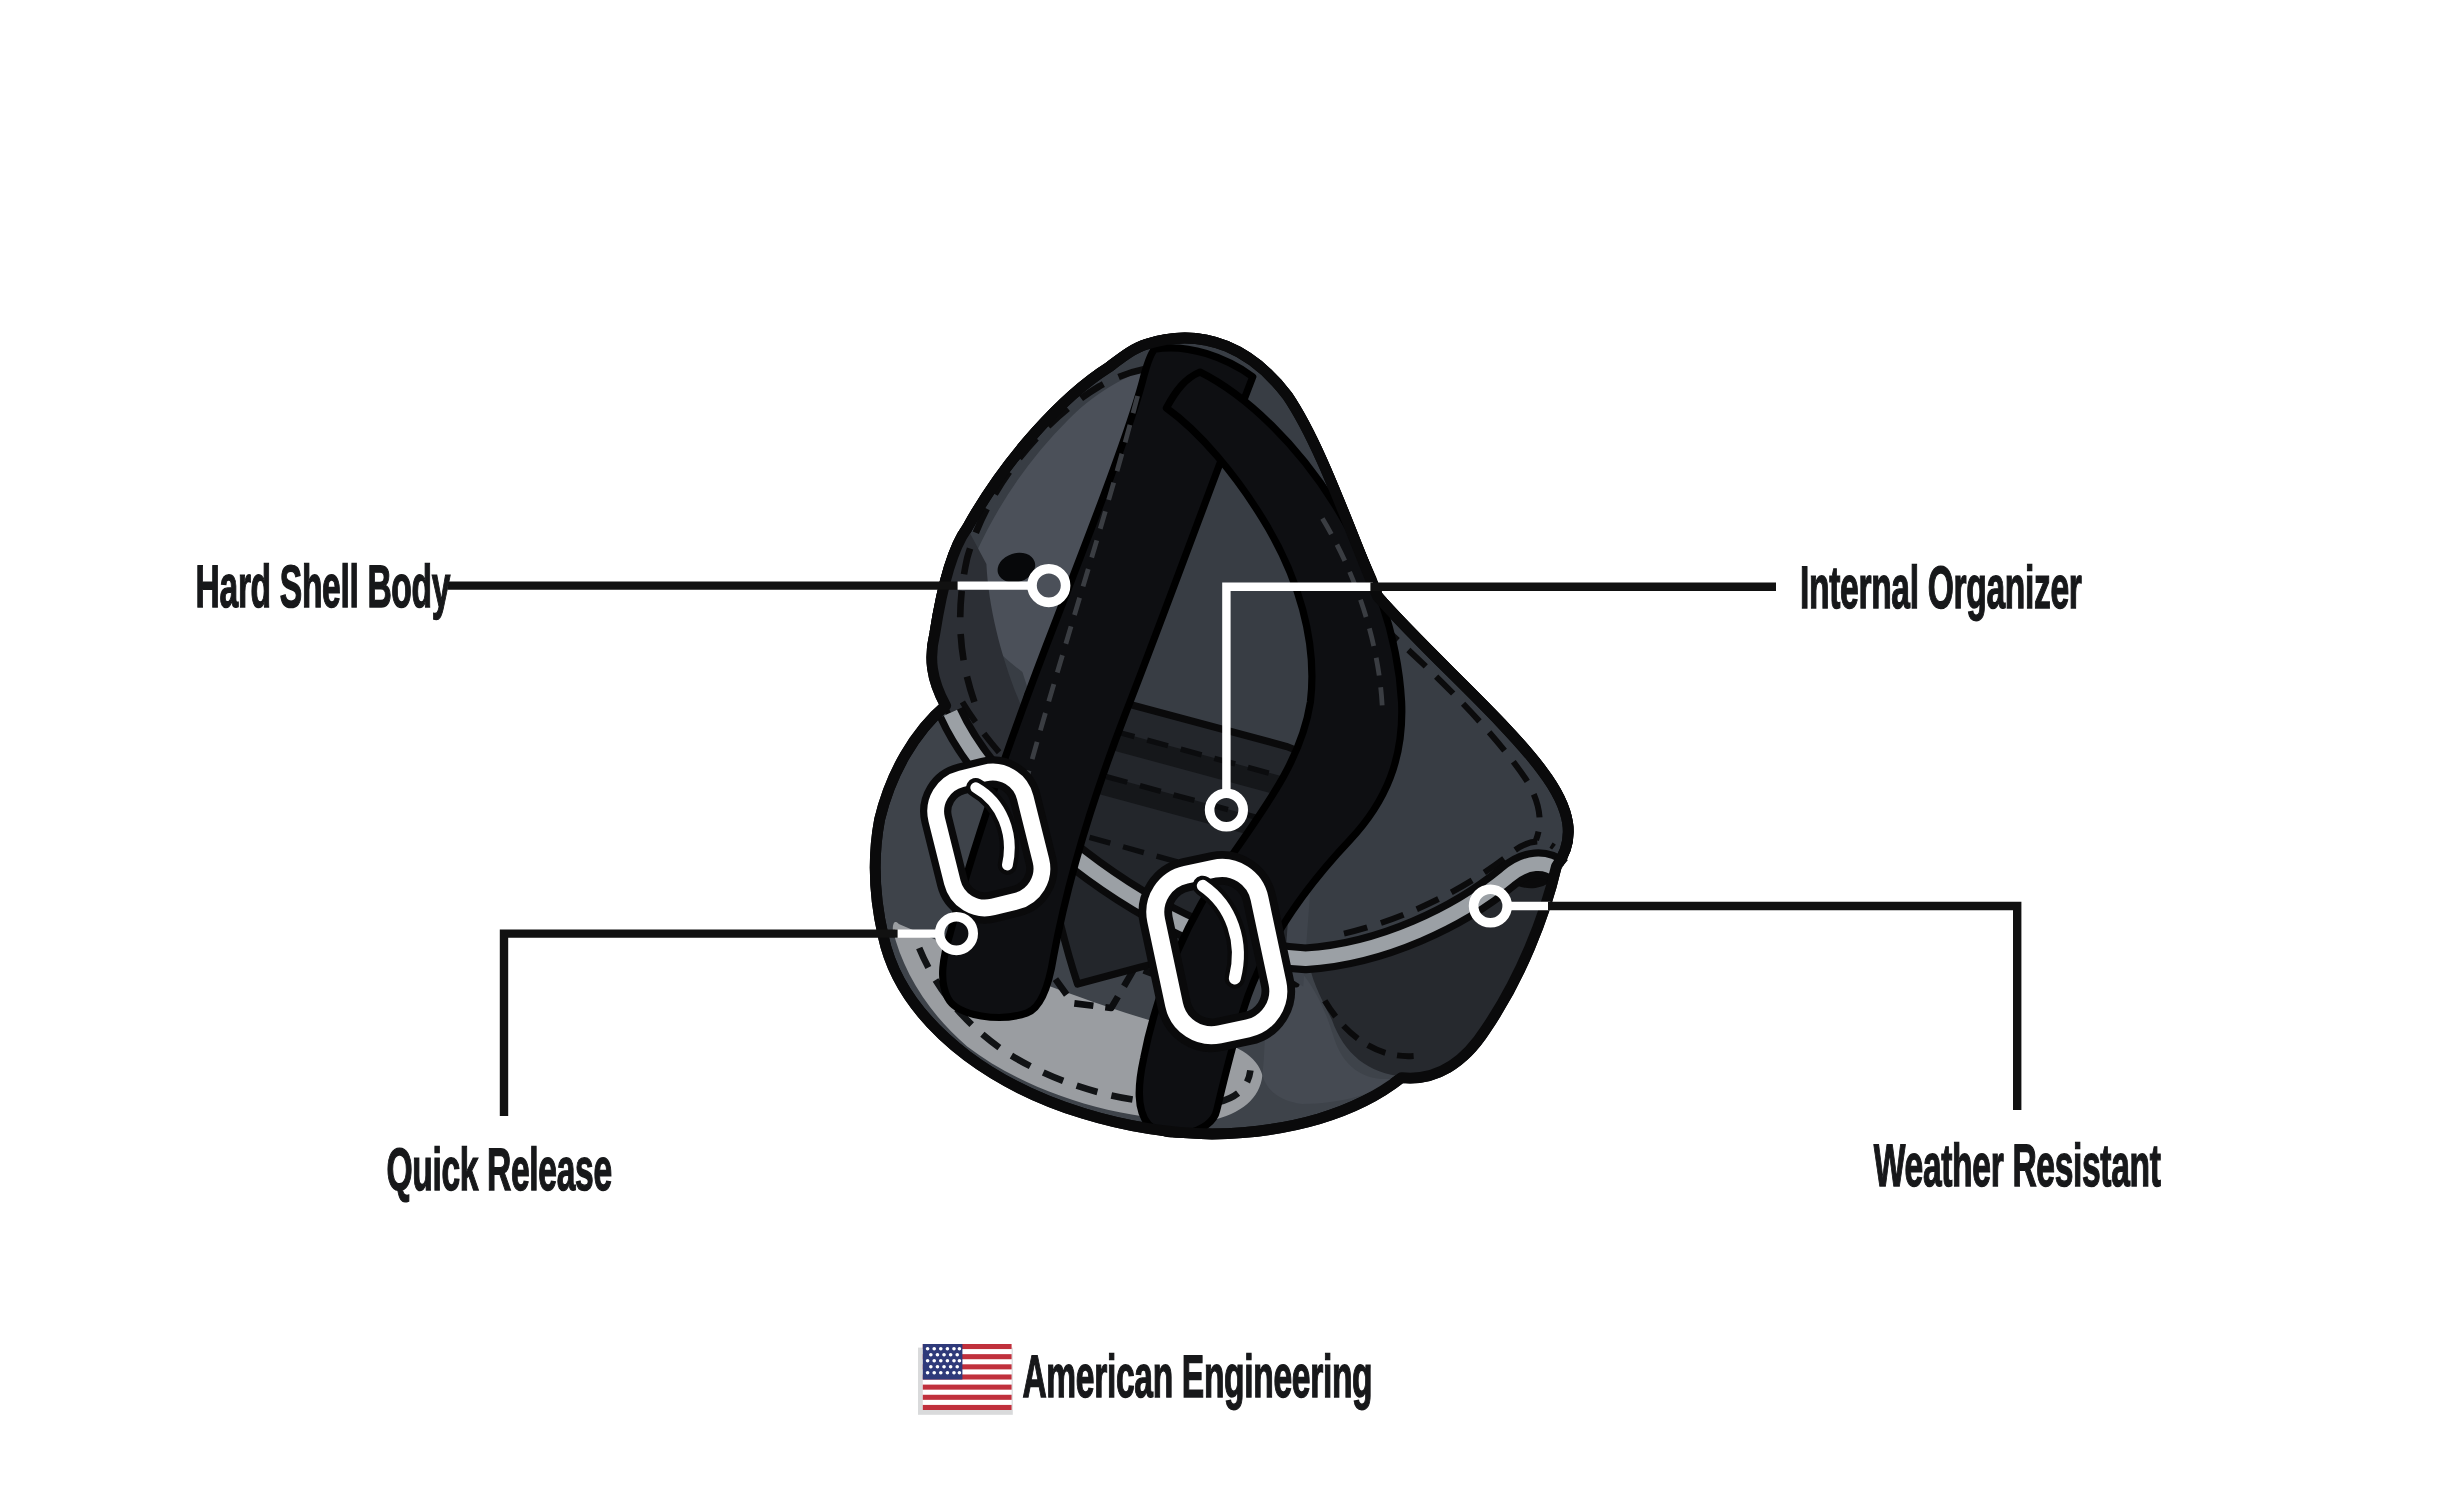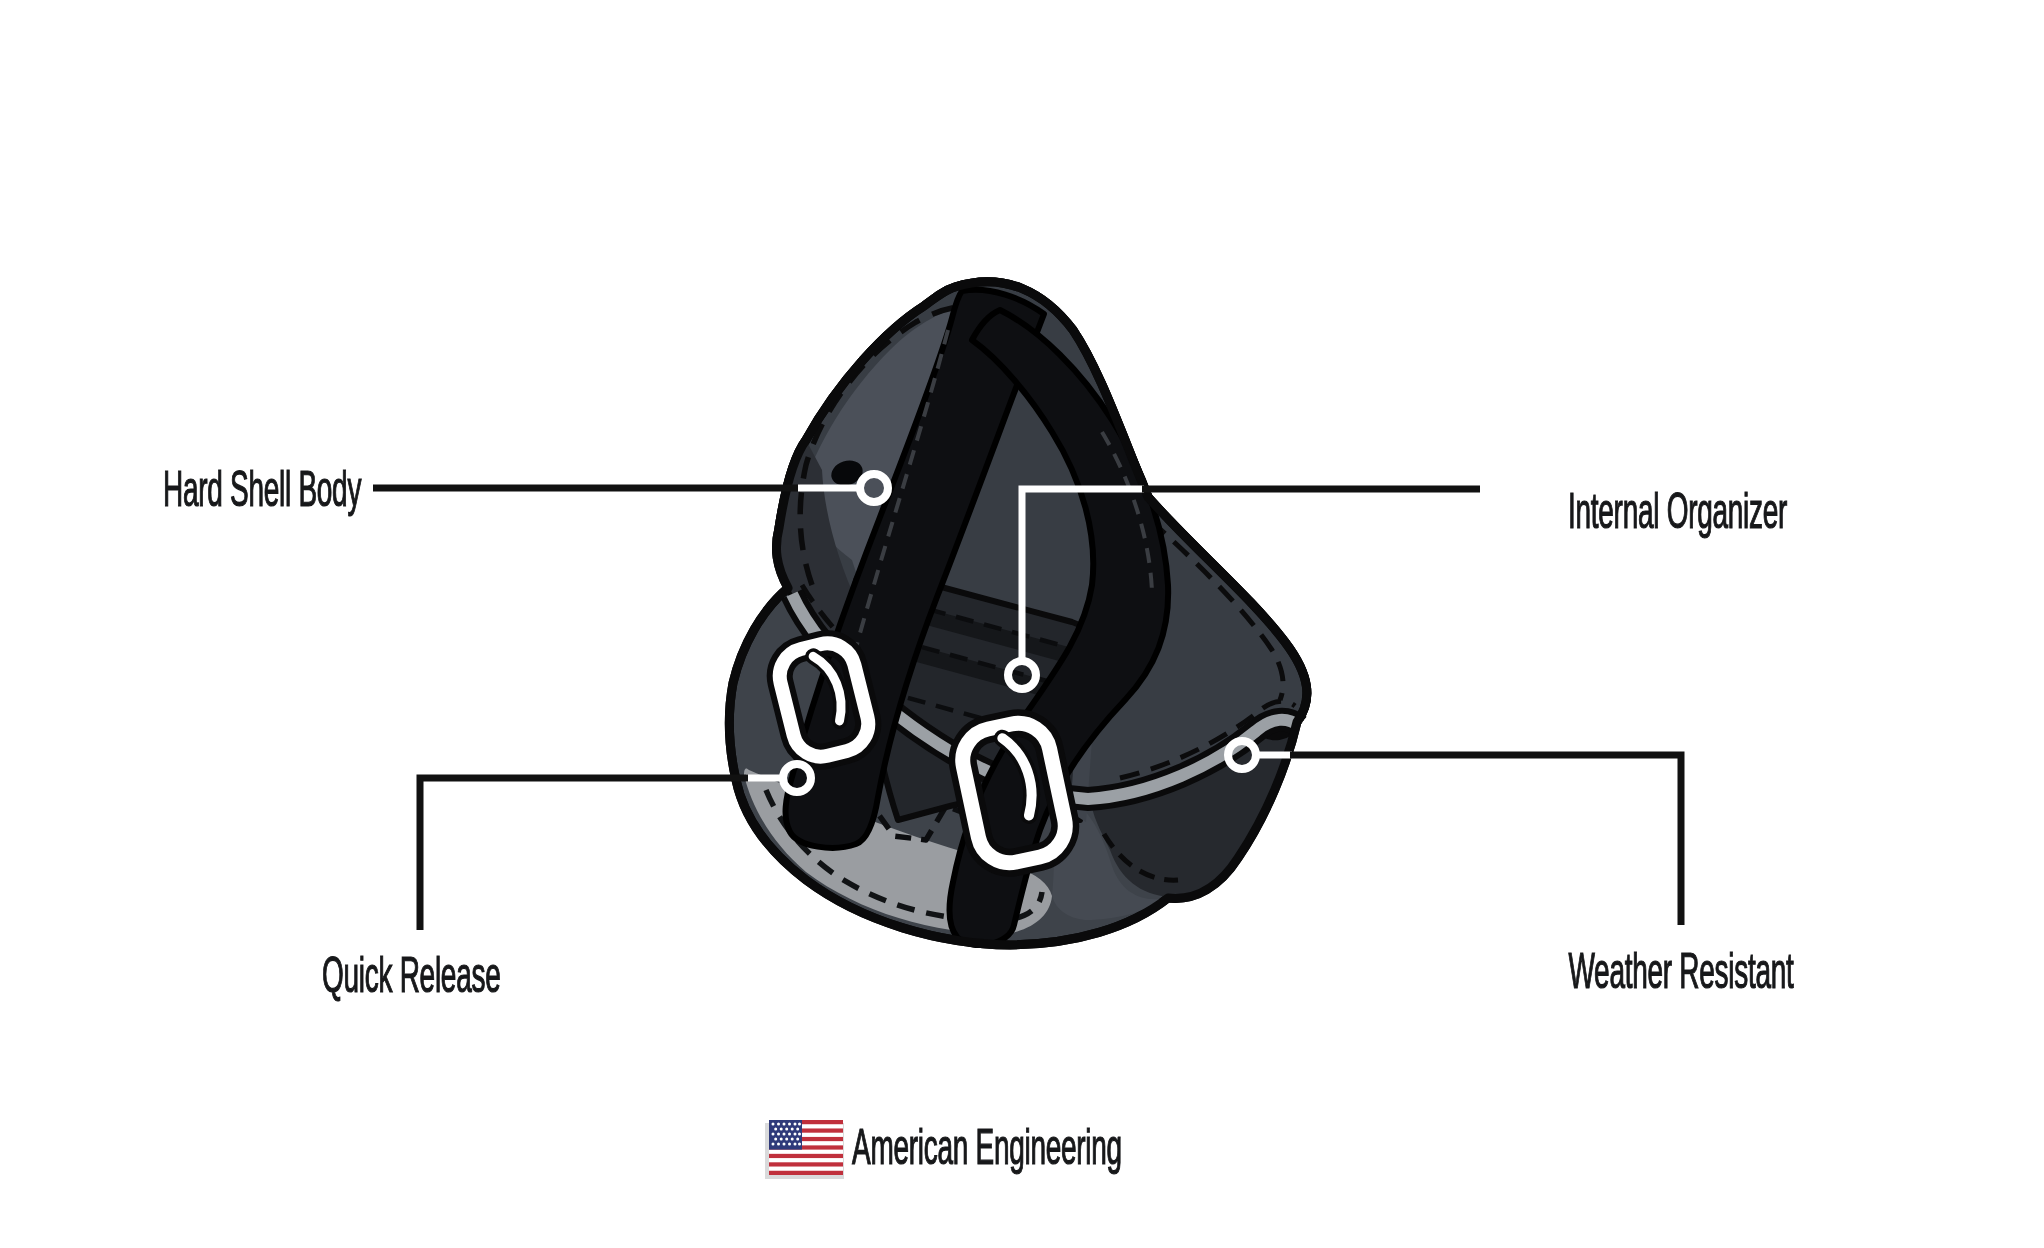--- a/index.html
+++ b/index.html
@@ -7,38 +7,38 @@
     position:relative;
     width:2044px;height:1248px;
     background:#ffffff;
     overflow:hidden;
     font-family:"Liberation Sans","DejaVu Sans",sans-serif;
   }
   svg{position:absolute;left:0;top:0;}
   .callout{
     position:absolute;
     color:var(--label,#17181a);
-    font-weight:400;
+    font-weight:700;
     font-size:50px;
     line-height:50px;
     white-space:nowrap;
     letter-spacing:-0.5px;
   }
   .callout .squeeze{
     display:inline-block;
     transform:scaleX(0.56);
     transform-origin:0 50%;
     -webkit-text-stroke:1.2px var(--label,#17181a);
   }
   .callout.centered .squeeze{
     transform:scaleX(0.56) translateX(-50%);
     transform-origin:0 50%;
   }
   #callout-hard-shell{left:163px;top:464px;}
-  #callout-internal{left:1568px;top:465px;margin-top:21px;}
+  #callout-internal{left:1500px;top:465px;}
   #callout-quick-release{left:322px;top:950px;}
   #callout-weather{left:1681px;top:946px;}
   #footer-row{left:852px;top:1122px;}
 </style>
 </head>
 <body>
 
 <div id="stage" style="--label: #17181a;">
 
   <svg width="2044" height="1248" viewBox="0 0 2044 1248">

